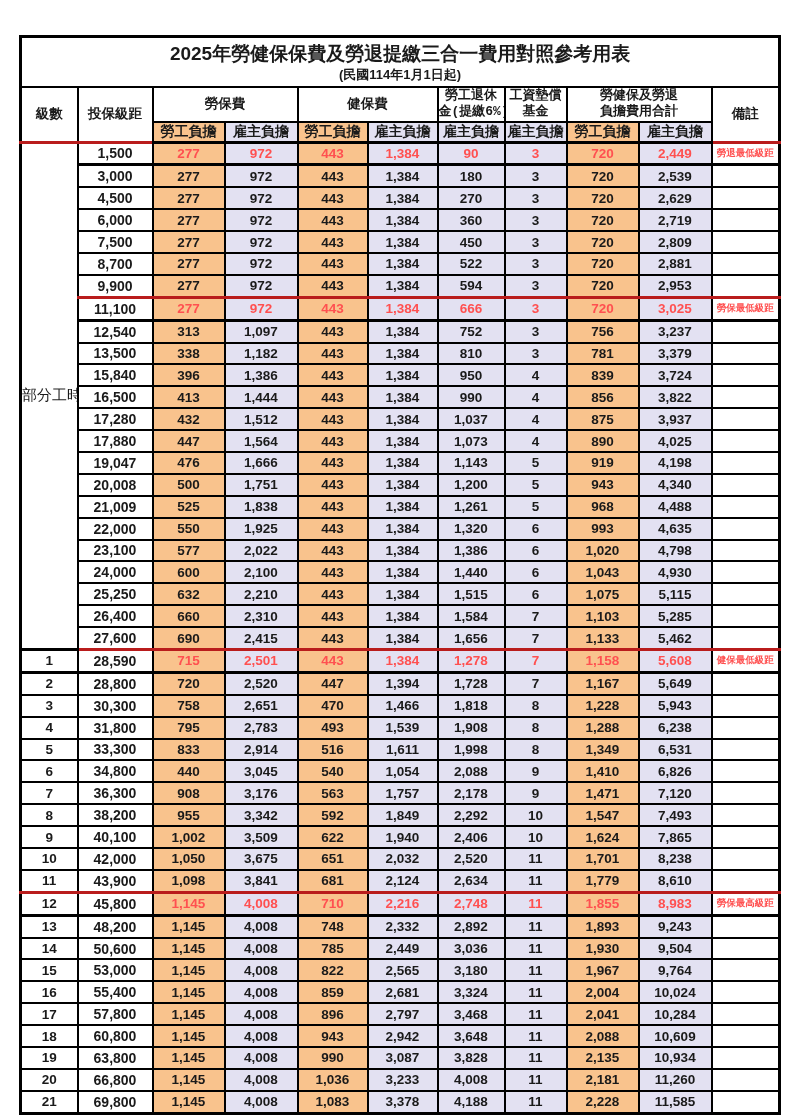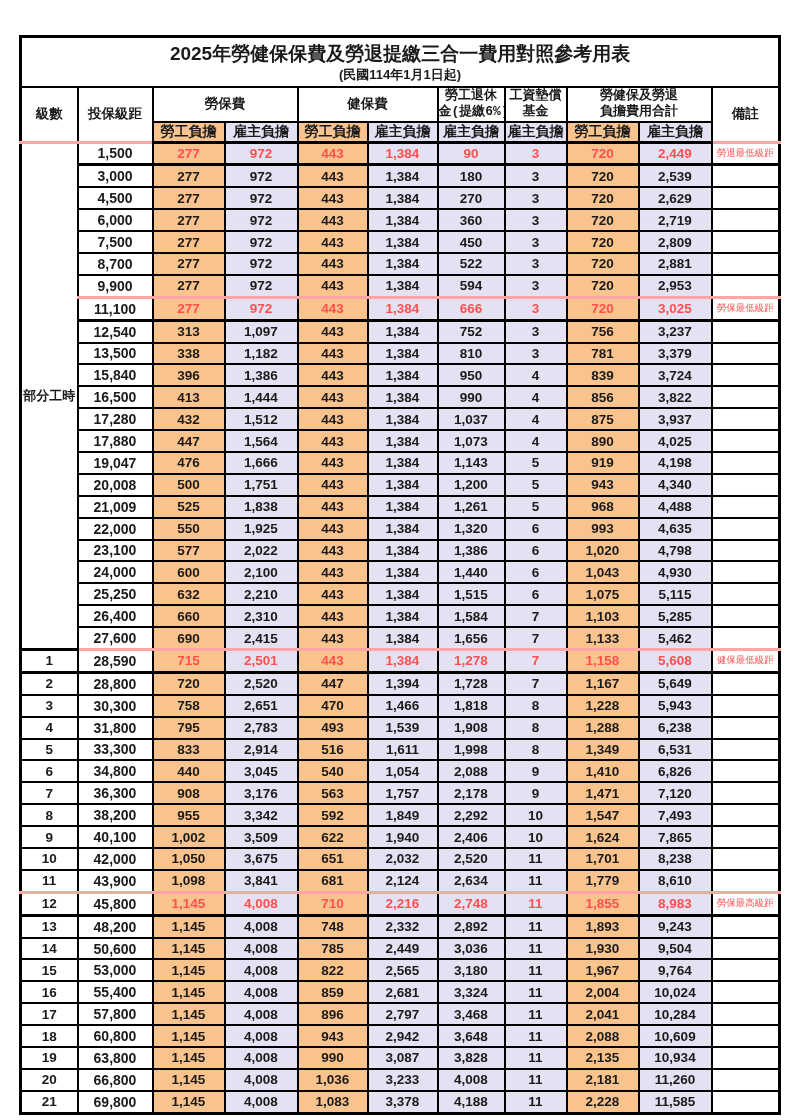--- a/index.html
+++ b/index.html
@@ -12,23 +12,23 @@
   .subtitle{font-size:13px;font-weight:bold;line-height:1.2;}
   thead th{font-weight:bold;font-size:13.5px;}
   .hrow th{height:17.5px;}
   .two-line{line-height:1.25;font-size:13px;font-family:Liberation Mono, monospace;}
   .sub th{font-size:14px;height:17.5px;}
   .o{background:var(--orange);}
   .l{background:var(--lav);}
   tbody td{height:19.9px;font-size:13.5px;font-weight:600;}
   tbody td.bracket{font-weight:700;font-size:14px;}
   tbody td.lvl{font-weight:600;}
-  tbody td.group{font-size:13px;font-weight:700;white-space:nowrap;}
-  tbody td.remark{font-size:9.5px;font-weight:400;color:var(--red);padding:0 1px;}
-  tr.hl td{border-top:3px solid #fca5a5;border-bottom:3px solid #000;}
+  tbody td.group{font-size:15px;font-weight:400;white-space:nowrap;}
+  tbody td.remark{font-size:9.5px;font-weight:700;color:var(--red);padding:0 1px;}
+  tr.hl td{border-top:3px solid #b91c1c;border-bottom:3px solid #000;}
   tr.hl td.val{color:var(--red);}
   thead tr:last-child th{border-bottom:3px solid #000;}
 </style>
 </head>
 <body>
 
 <div class="page">
   <table class="fee">
     <colgroup>
       <col style="width:57px">

